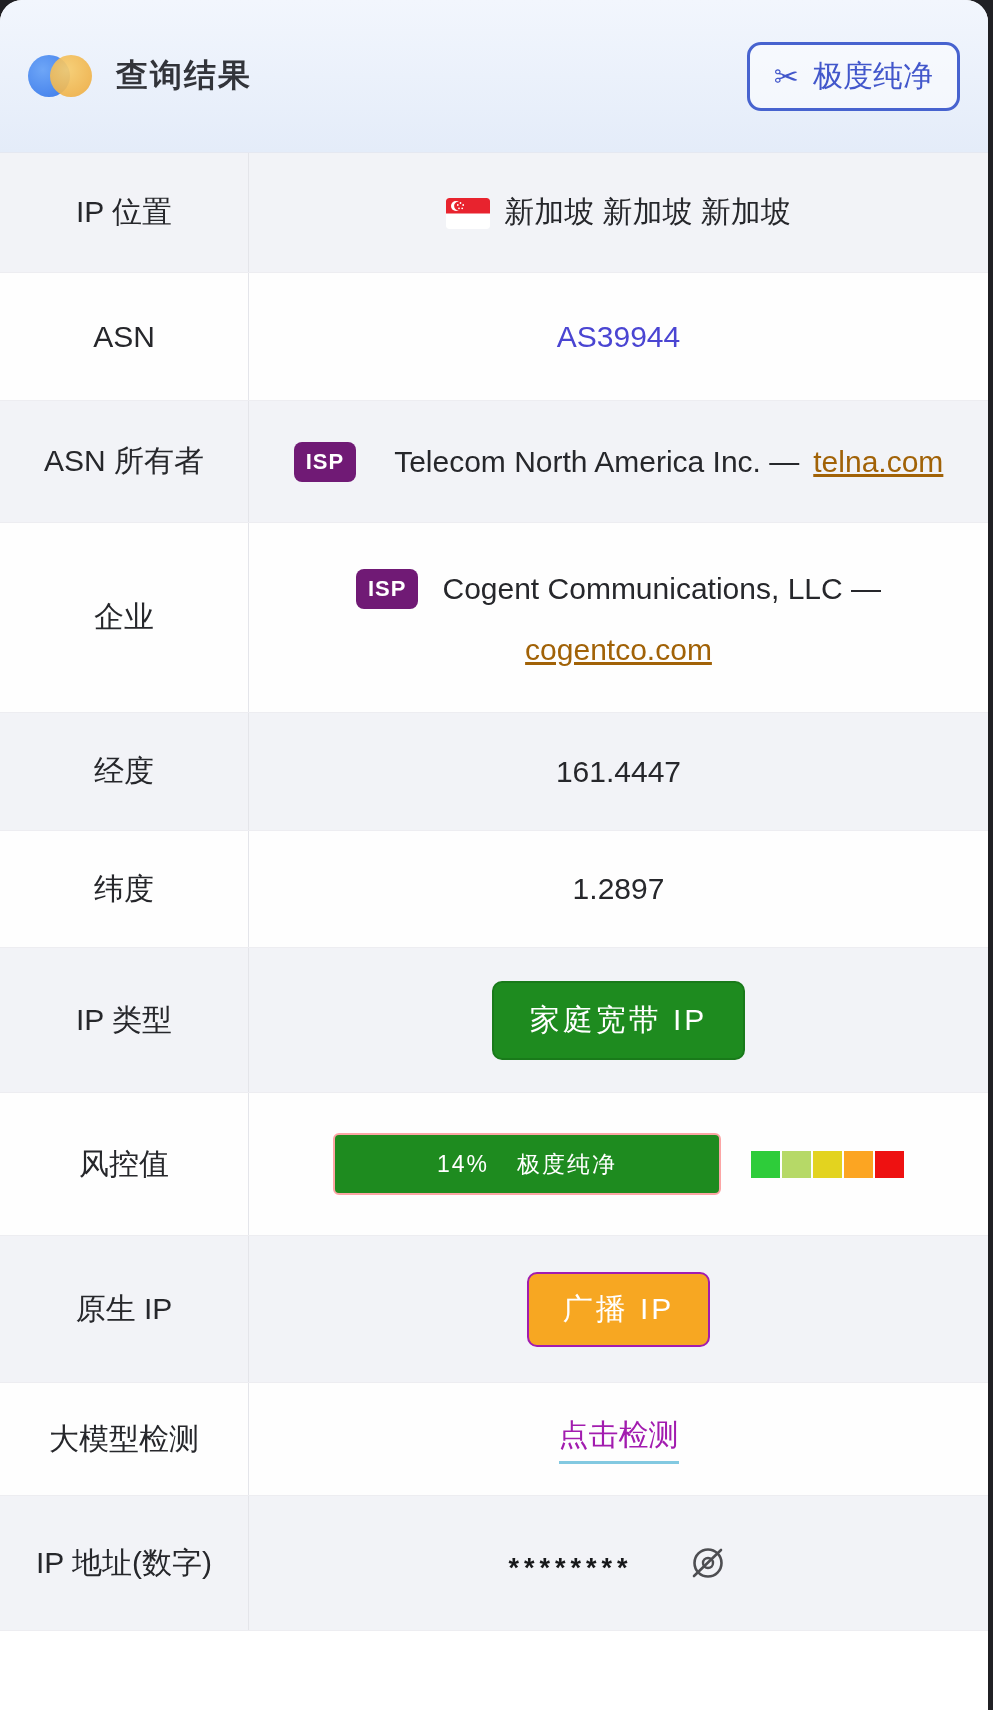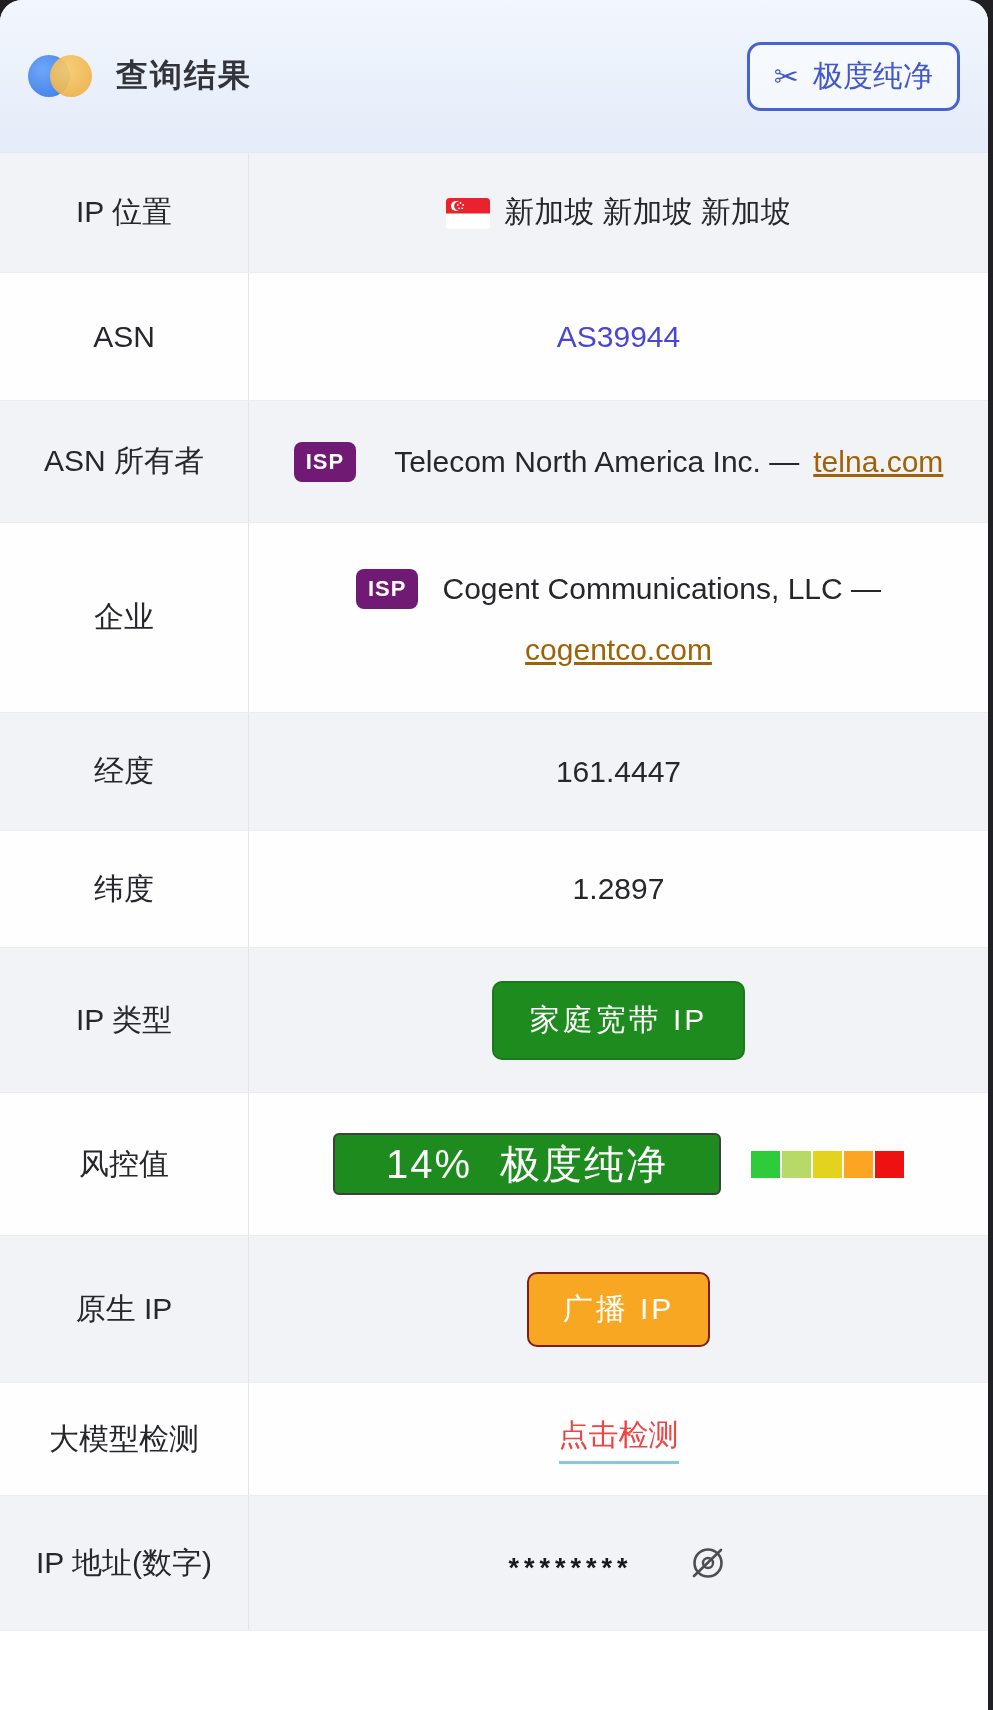--- a/index.html
+++ b/index.html
@@ -27,27 +27,27 @@
     border-right:1px solid #e4e5ea;font-size:30px;color:#26272b;text-align:center;padding:0 10px;}
   .cell-value{flex:1;display:flex;align-items:center;justify-content:center;gap:14px;
     font-size:30px;color:#26272b;padding:12px 24px;}
   .col{flex-direction:column;gap:24px;}
   .line{display:flex;align-items:center;gap:24px;}
   
   .badge-isp{background:#701a75;color:#fff;font-size:22px;font-weight:700;letter-spacing:1px;
     padding:9px 12px;border-radius:8px;line-height:1;}
   .link-asn{color:#4a45d2;cursor:pointer;}
   .link-domain{color:#a16207;text-decoration:underline;cursor:pointer;}
-  .link-cyan{color:#ef4444;border-bottom:3px solid #82c9e1;padding-bottom:5px;cursor:pointer;}
+  .link-cyan{color:#a21caf;border-bottom:3px solid #82c9e1;padding-bottom:5px;cursor:pointer;}
   .pill-green{background:#1e8b1f;border:2px solid #197a1a;color:#fff;font-size:30px;
     padding:17px 36px;border-radius:10px;letter-spacing:3px;}
-  .pill-orange{background:#f7a722;border:2px solid #7f1d1d;color:#fff;font-size:30px;
+  .pill-orange{background:#f7a722;border:2px solid #a21caf;color:#fff;font-size:30px;
     padding:15px 34px;border-radius:10px;letter-spacing:3px;}
-  .risk-bar{width:388px;height:62px;background:#1e8b1f;border:2px solid #404040;border-radius:6px;
-    display:flex;align-items:center;justify-content:center;gap:28px;color:#fff;font-size:40px;
+  .risk-bar{width:388px;height:62px;background:#1e8b1f;border:2px solid #fca5a5;border-radius:6px;
+    display:flex;align-items:center;justify-content:center;gap:28px;color:#fff;font-size:23px;
     letter-spacing:2px;flex:0 0 auto;}
   .risk-scale{display:flex;gap:2px;margin-left:16px;flex:0 0 auto;}
   .risk-scale span{width:29px;height:27px;display:block;}
   .stars{font-weight:700;letter-spacing:5px;font-size:27px;color:#17181a;transform:translateY(5px);}
   .gap40{width:26px;}
   .flag{border-radius:3px;overflow:hidden;flex:0 0 auto;transform:translateY(1px);}
   svg{display:block;}
 </style>
 </head>
 <body>

